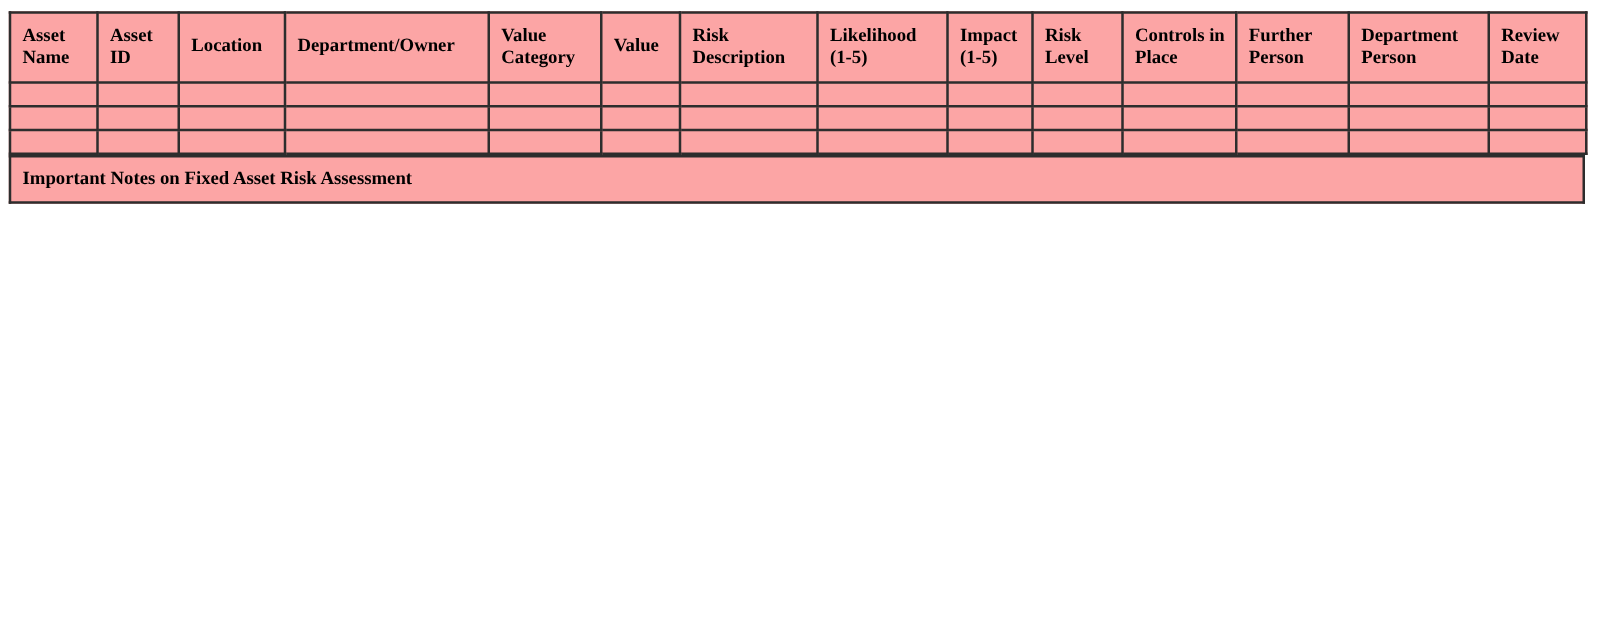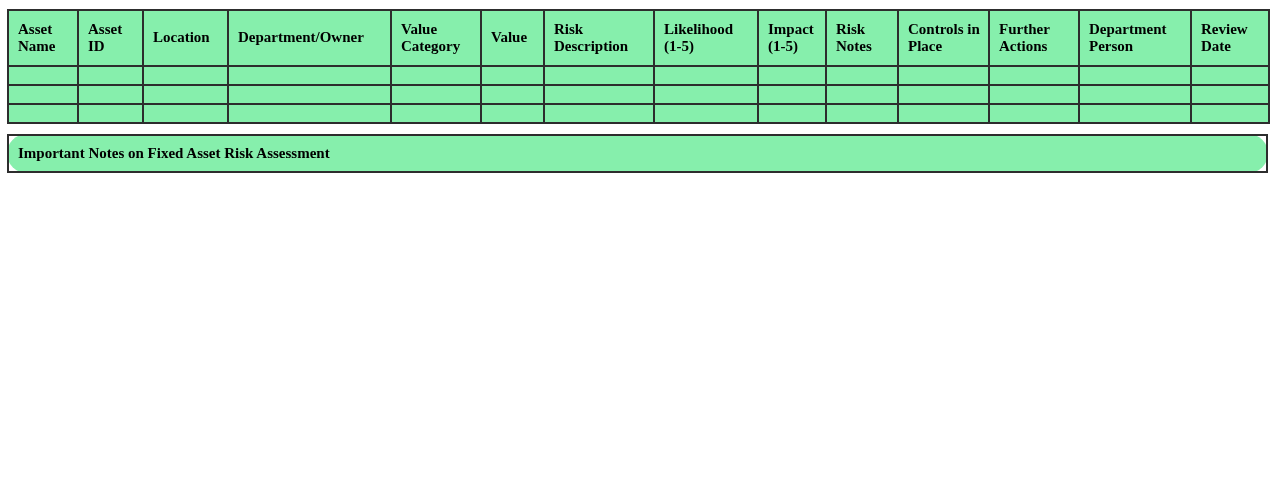--- a/index.html
+++ b/index.html
@@ -15,24 +15,24 @@
     font-family: "Liberation Serif", "DejaVu Serif", serif;
     color: #000000;
   }
 
   table {
     border-collapse: collapse;
     table-layout: fixed;
     position: absolute;
     left: 7px;
     width: 1261px;
-    background: #86efac;
+    background: #fca5a5;
   }
   #asset-table { top: 9px; }
-  #notes-table { top: 134px; border-radius: 27px; }
+  #notes-table { top: 124px; }
 
   th, td {
     border: 2px solid #2d2d2d;
     font-size: 15px;
     line-height: 1.14;
     vertical-align: middle;
     text-align: left;
     padding: 2px 4px 2px 9px;
     overflow: hidden;
     word-wrap: break-word;
@@ -80,23 +80,23 @@
     <tr>
       <th>Asset Name</th>
       <th>Asset ID</th>
       <th>Location</th>
       <th>Department/Owner</th>
       <th>Value Category</th>
       <th>Value</th>
       <th>Risk Description</th>
       <th>Likelihood (1-5)</th>
       <th>Impact (1-5)</th>
-      <th>Risk Notes</th>
+      <th>Risk Level</th>
       <th>Controls in Place</th>
-      <th>Further Actions</th>
+      <th>Further Person</th>
       <th>Department Person</th>
       <th>Review Date</th>
     </tr>
   </thead>
   <tbody>
     <tr>
       <td></td>
         <td></td>
       <td></td>
         <td></td>

